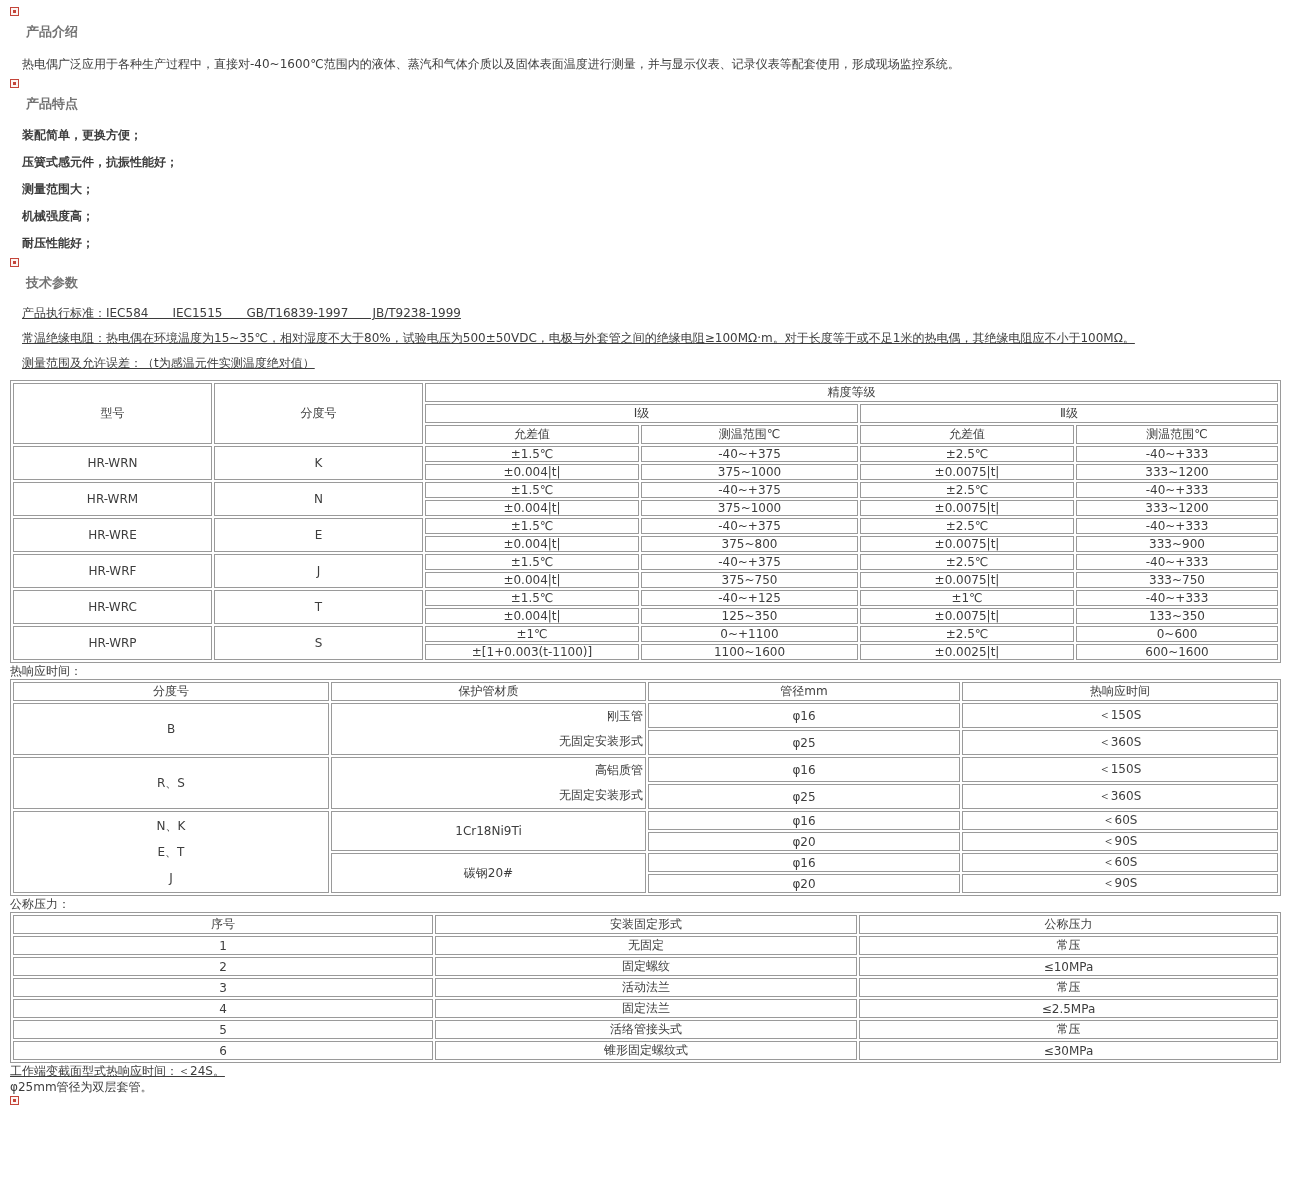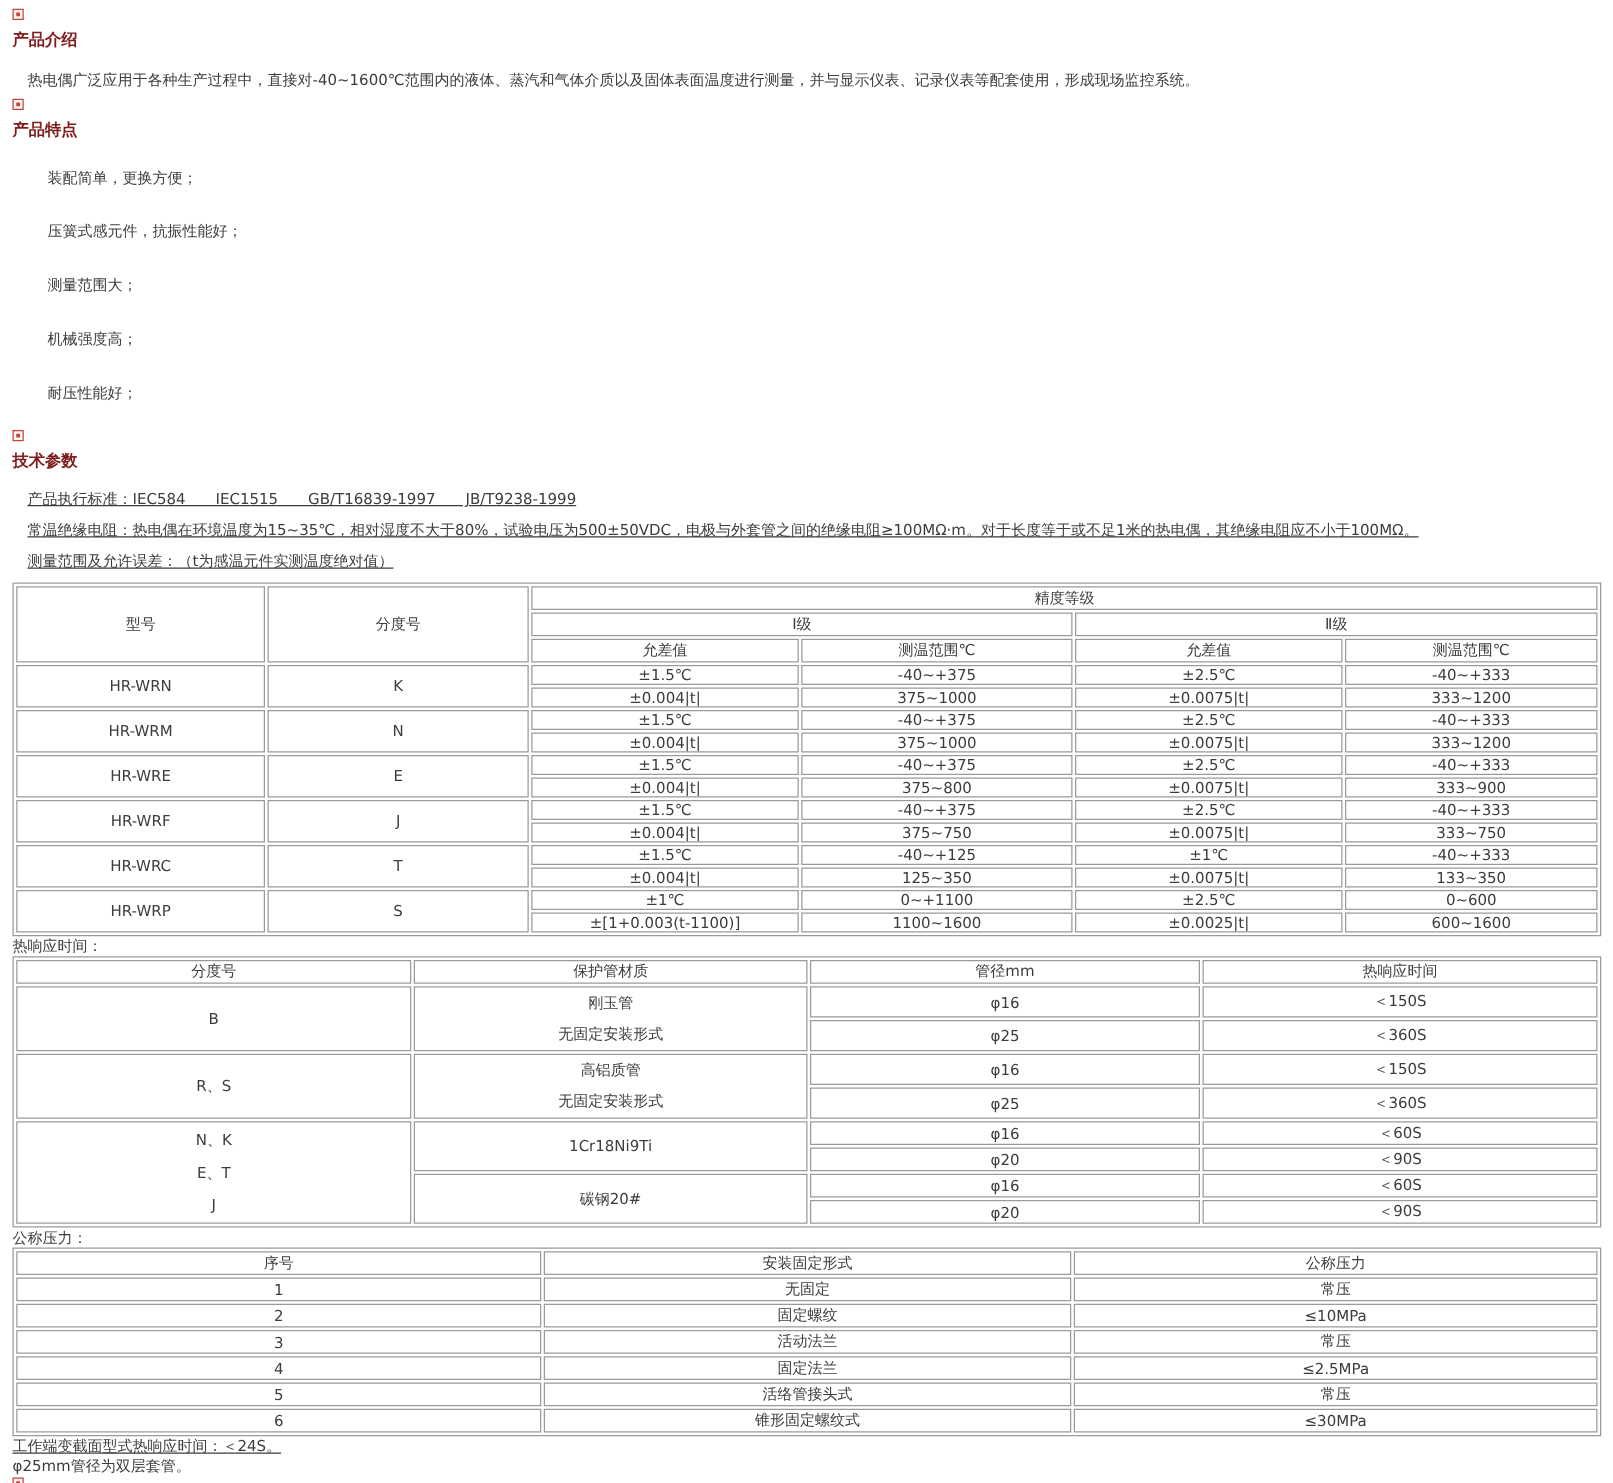--- a/index.html
+++ b/index.html
@@ -12,42 +12,42 @@
 
   .icon-row { height:13px; line-height:8px; margin:1px 0; }
   .ph-icon {
     display:inline-block; width:9px; height:9px;
     border:1px solid #c4453a; background:#fdf6f4; position:relative; vertical-align:top;
   }
   .ph-icon::after {
     content:""; position:absolute; left:2px; top:2px; width:3px; height:3px; background:#c4453a;
   }
 
-  h3.sec-title { font-size:13px; color:#7f1d1d; margin:3px 0 9px 0; font-weight:bold; }
+  h3.sec-title { font-size:13px; color:#737373; margin:3px 0 9px 16px; font-weight:bold; }
   p.para  { margin:0; line-height:28px; text-indent:1em; }
-  p.item  { margin:16px; line-height:27px; padding-left:1em; }
+  p.item  { margin:0; line-height:27px; padding-left:1em;font-weight:bold; }
   p.tline { margin:0; line-height:25px; padding-left:1em;text-decoration:underline; }
   p.label { margin:0; line-height:16px; }
   .lbl-resp  { margin:10px 0 7px 0; }
   .lbl-press { margin:13px 0 7px 0; }
   .foot1 { margin:12px 0 0 0; line-height:16px;text-decoration:underline; }
   .foot2 { margin:10px 0 2px 0; line-height:16px; }
 
   table.tbl {
     border-collapse:separate; border-spacing:2px;
     border:1px solid #9a9a9a; table-layout:fixed;
     width:1271px; empty-cells:show;
   }
   table.tbl td {
     border:1px solid #9a9a9a; text-align:center; vertical-align:middle;
     height:16px; padding:0 2px; overflow:hidden;
   }
   tr.h22 > td { height:22px; }
   tr.h17 > td { height:17px; }
-  td.matcell div { line-height:25px; text-align:center; }
+  td.matcell div { line-height:25px; text-align:right; }
   td.gradcell div { line-height:26px; text-align:center; }
   .mt4 { margin-top:4px; }
 </style>
 </head>
 <body>
 
 <div class="page">
 
   <div class="icon-row">
     <span class="ph-icon"></span>

